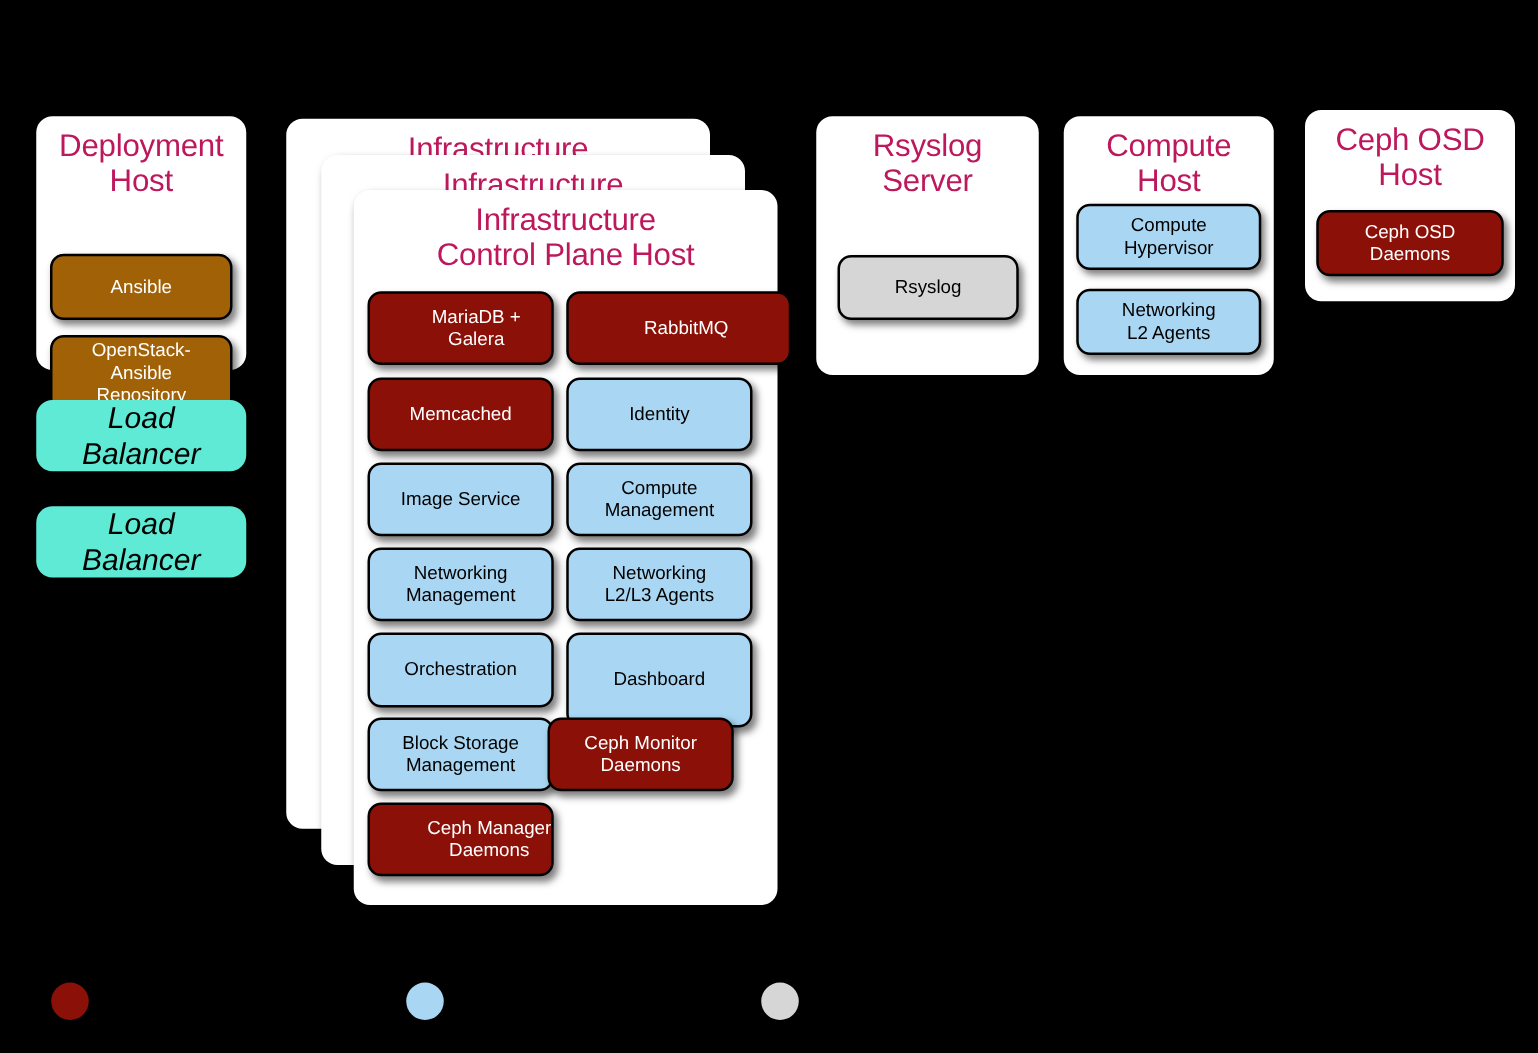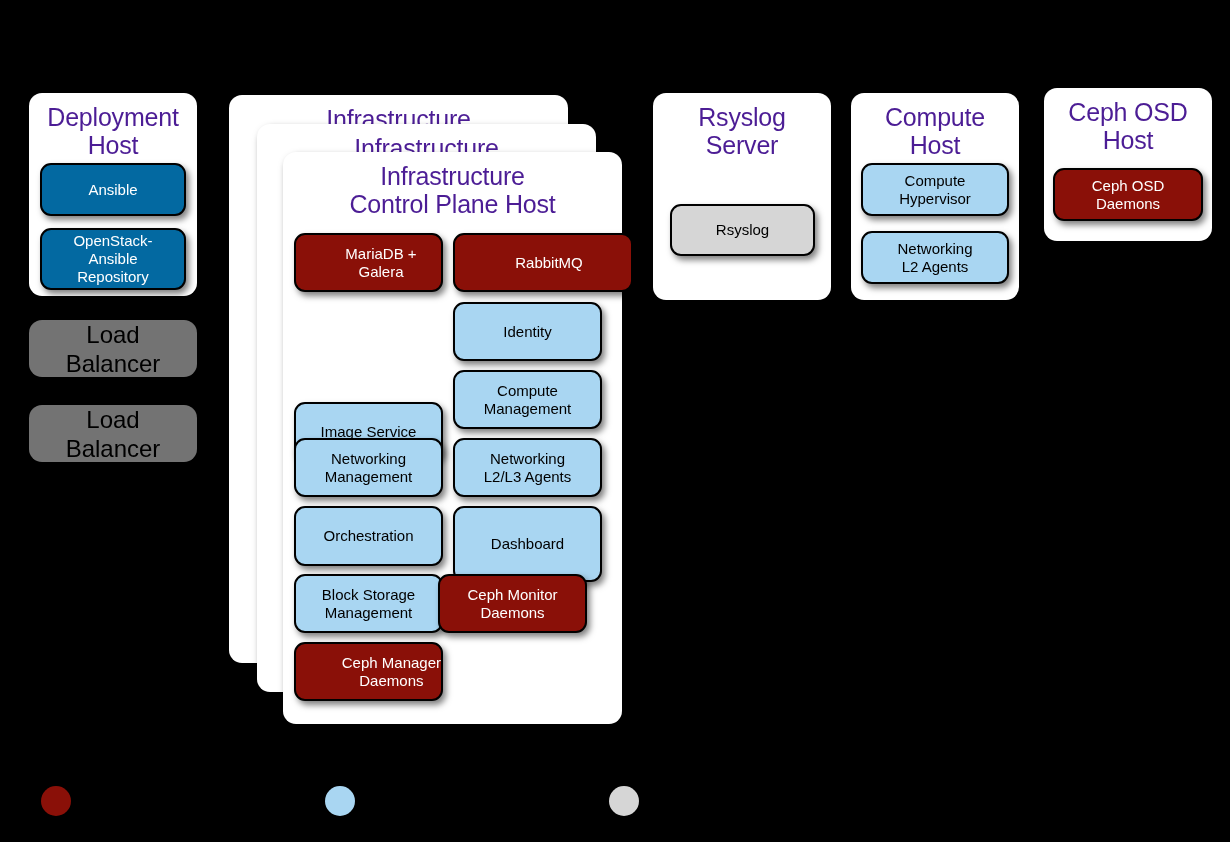--- a/index.html
+++ b/index.html
@@ -25,21 +25,21 @@
   
   .host-card {
     position: absolute;
     background: #ffffff;
     border-radius: 13px;
     box-shadow: 3px 4px 7px rgba(0,0,0,0.55);
     box-sizing: border-box;
   }
   .host-title {
     text-align: center;
-    color: #4c1d95;
+    color: #be185d;
     font-size: 25px;
     line-height: 28px;
     font-weight: 400;
     letter-spacing: -0.2px;
     white-space: pre-line;
     padding-top: 10px;
   }
 
   
   .pill {
@@ -59,35 +59,37 @@
   }
   .pill.red {
     background: #8a1008;
     color: #ffffff;
   }
   .pill.blue {
     background: #a9d6f2;
     color: #000000;
   }
   .pill.gray {
-    background: #0369a1;
+    background: #a16207;
     color: #ffffff;
+    margin-top: 40px;
   }
   .pill.lightgray {
     background: #d6d6d6;
     color: #000000;
   }
   .pill.orange {
-    background: #737373;
+    background: #5eead4;
     color: #000000;
     border: none;
     box-shadow: none;
     border-radius: 13px;
     font-size: 24px;
     line-height: 29px;
+    font-style: italic;
   }
 
   
   .legend-dot {
     position: absolute;
     width: 30px;
     height: 30px;
     border-radius: 50%;
   }
 </style>
@@ -130,21 +132,24 @@
 
   <div class="host-card" style="left:283px; top:152px; width:339px; height:572px;">
     <div class="host-title">Infrastructure
 Control Plane Host</div>
   </div>
 
   <div class="pill red" style="left:294px; top:233px; width:149px; height:59px;padding-left:25px;">
     <span>MariaDB +
 Galera</span>
   </div>
-  <div class="pill blue" style="left:294px; top:370px; width:149px; height:59px;margin-top:32px;">
+  <div class="pill red" style="left:294px; top:302px; width:149px; height:59px;">
+    <span>Memcached</span>
+  </div>
+  <div class="pill blue" style="left:294px; top:370px; width:149px; height:59px;">
     <span>Image Service</span>
   </div>
   <div class="pill blue" style="left:294px; top:438px; width:149px; height:59px;">
     <span>Networking
 Management</span>
   </div>
   <div class="pill blue" style="left:294px; top:506px; width:149px; height:60px;">
     <span>Orchestration</span>
   </div>
   <div class="pill blue" style="left:294px; top:574px; width:149px; height:59px;">

